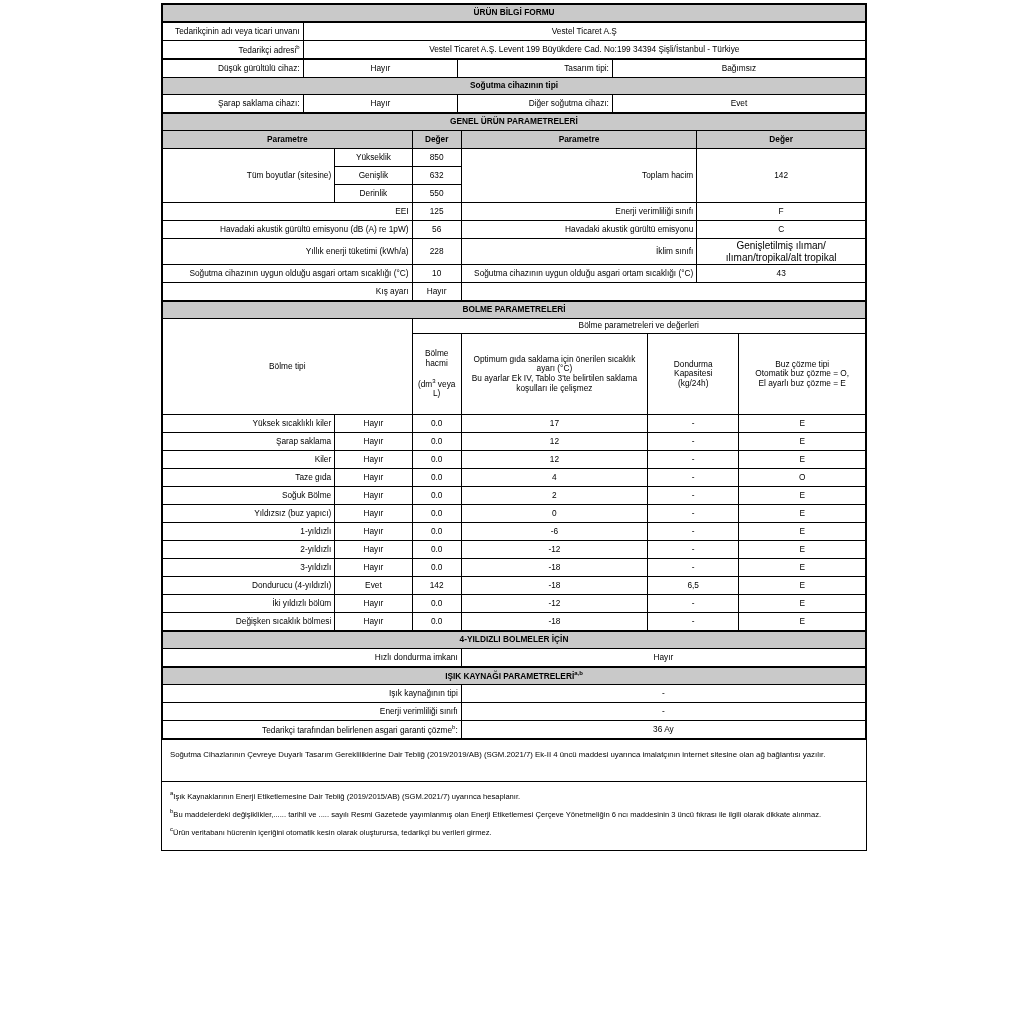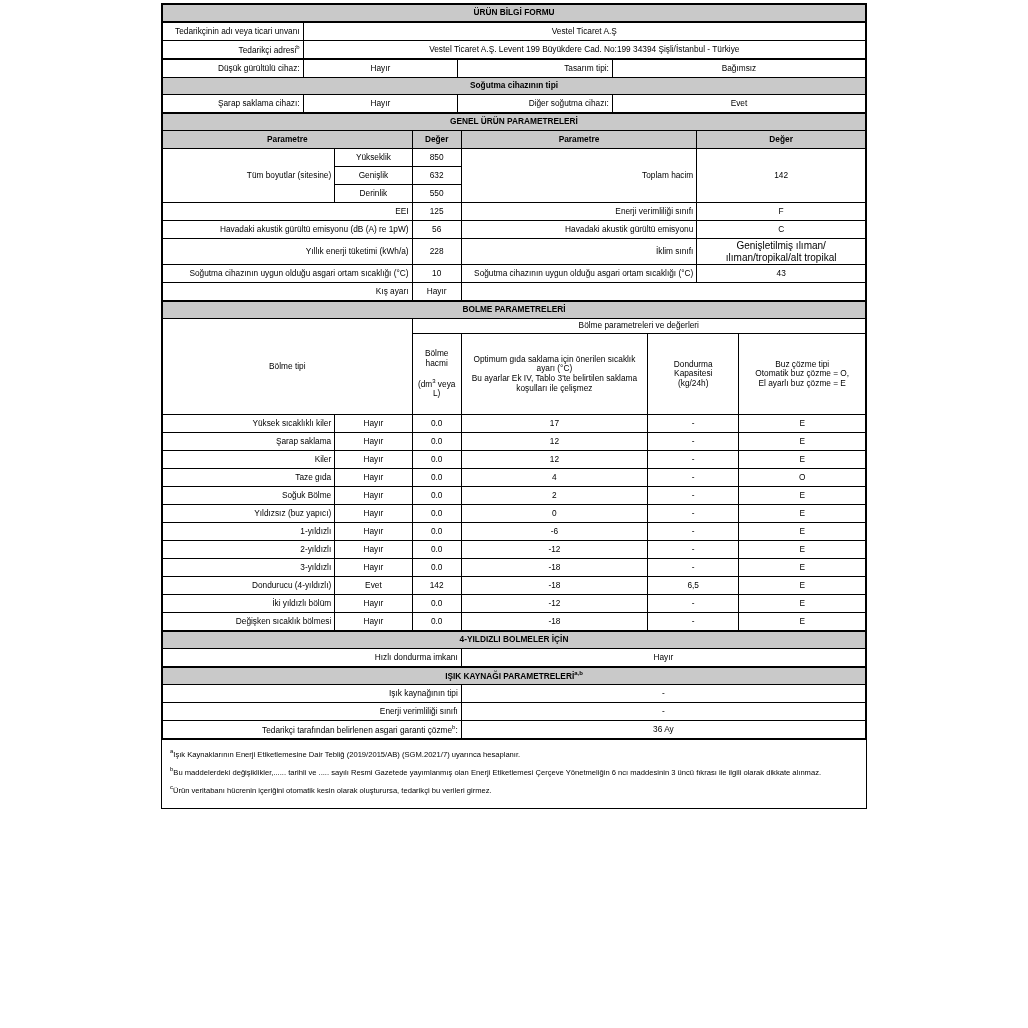--- a/index.html
+++ b/index.html
@@ -355,20 +355,21 @@
       <td class="left tall">Enerji verimliliği sınıfı</td>
       <td class="ctr tall">-</td>
     </tr>
     <tr>
       <td class="left tall"><span>Tedarikçi tarafından belirlenen asgari garanti çözme</span><sup>b</sup>:</td>
       <td class="ctr tall">36 Ay</td>
     </tr>
   </tbody>
     </table>
 
+  <div class="note-block bt">Soğutma Cihazlarının Çevreye Duyarlı Tasarım Gerekliliklerine Dair Tebliğ (2019/2019/AB) (SGM.2021/7) Ek-II 4 üncü maddesi uyarınca imalatçının internet sitesine olan ağ bağlantısı yazılır.</div>
 
   <div class="footnotes bt">
     <div class="fn"><sup>a</sup><span>Işık Kaynaklarının Enerji Etiketlemesine Dair Tebliğ (2019/2015/AB) (SGM.2021/7)  uyarınca hesaplanır.</span></div>
     <div class="fn"><sup>b</sup><span>Bu maddelerdeki değişiklikler,...... tarihli ve ..... sayılı Resmi Gazetede yayımlanmış olan Enerji Etiketlemesi Çerçeve Yönetmeliğin 6 ncı maddesinin 3 üncü fıkrası ile ilgili olarak dikkate alınmaz.</span></div>
     <div class="fn"><sup>c</sup><span>Ürün veritabanı hücrenin içeriğini otomatik kesin olarak oluşturursa, tedarikçi bu verileri girmez.</span></div>
   </div>
 
 </div>
 
 </body></html>

